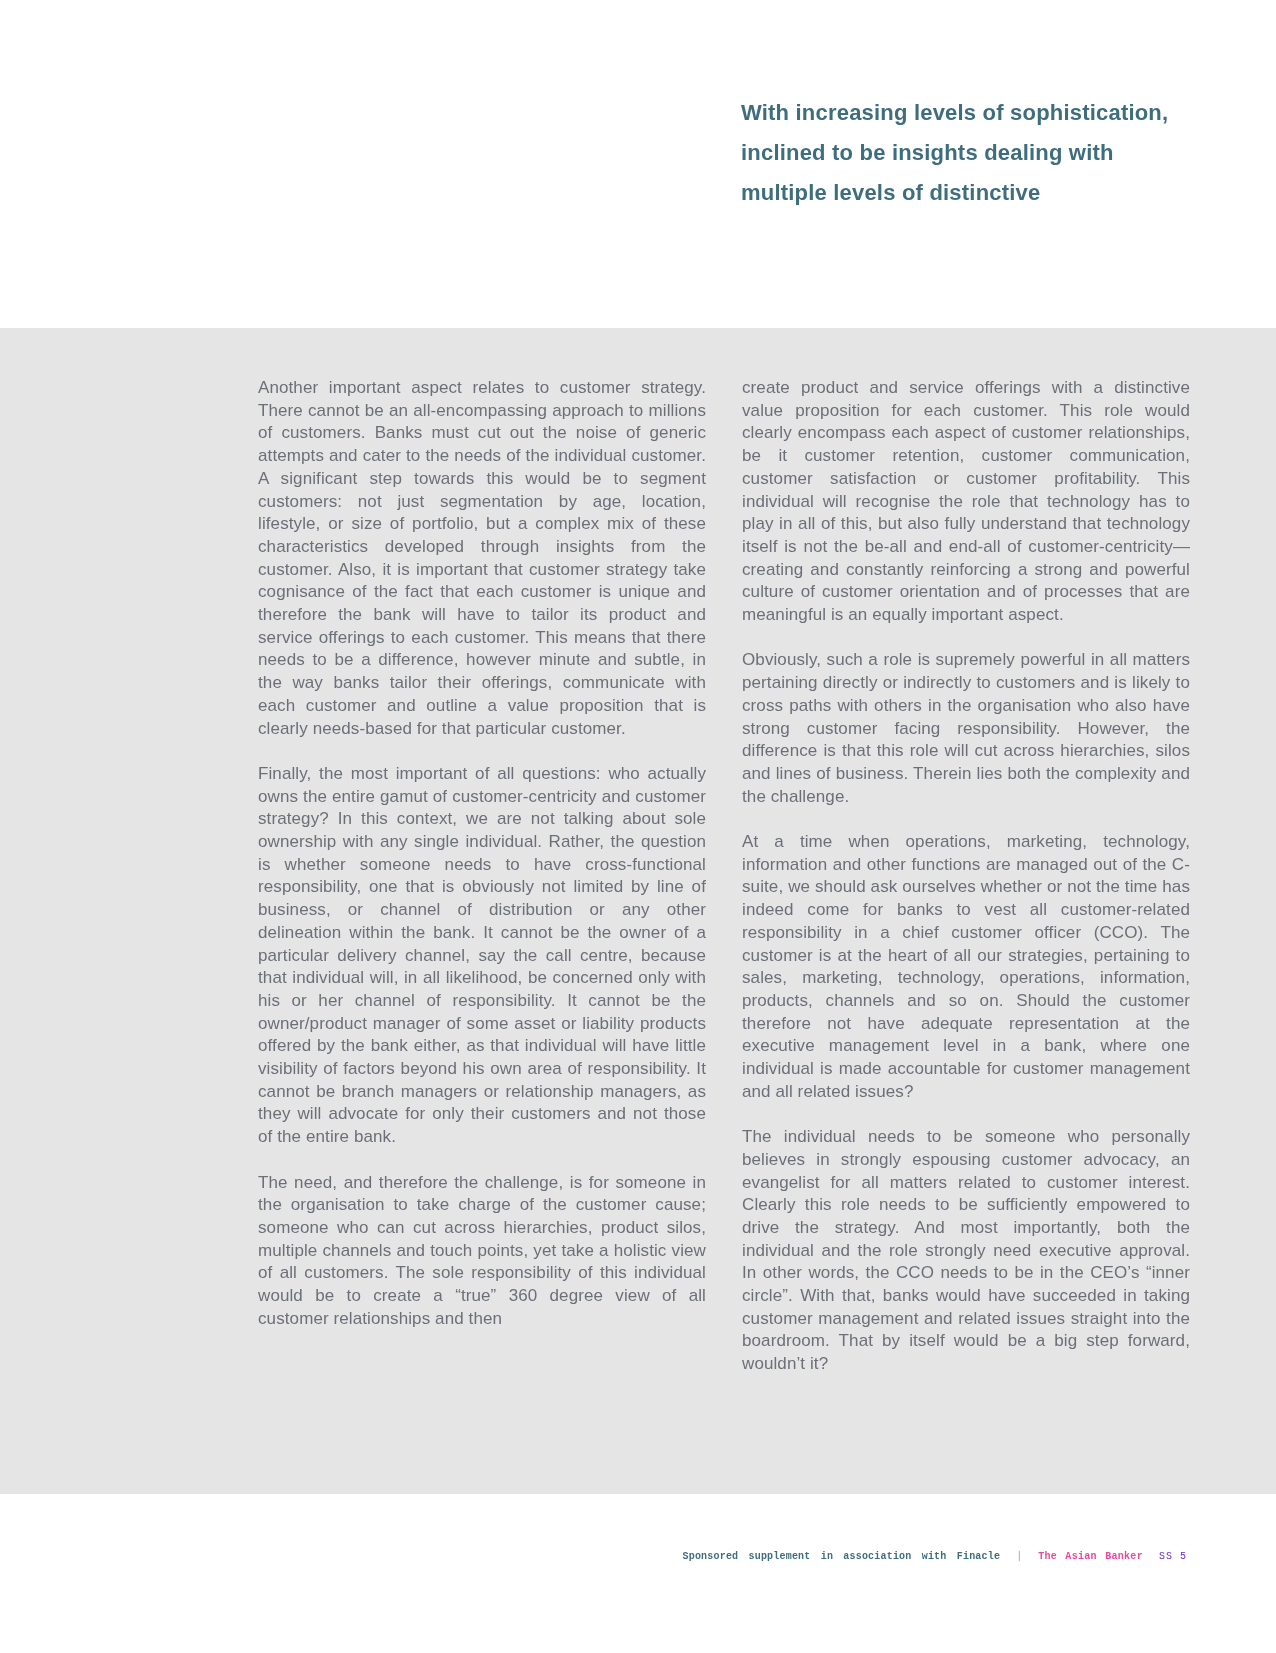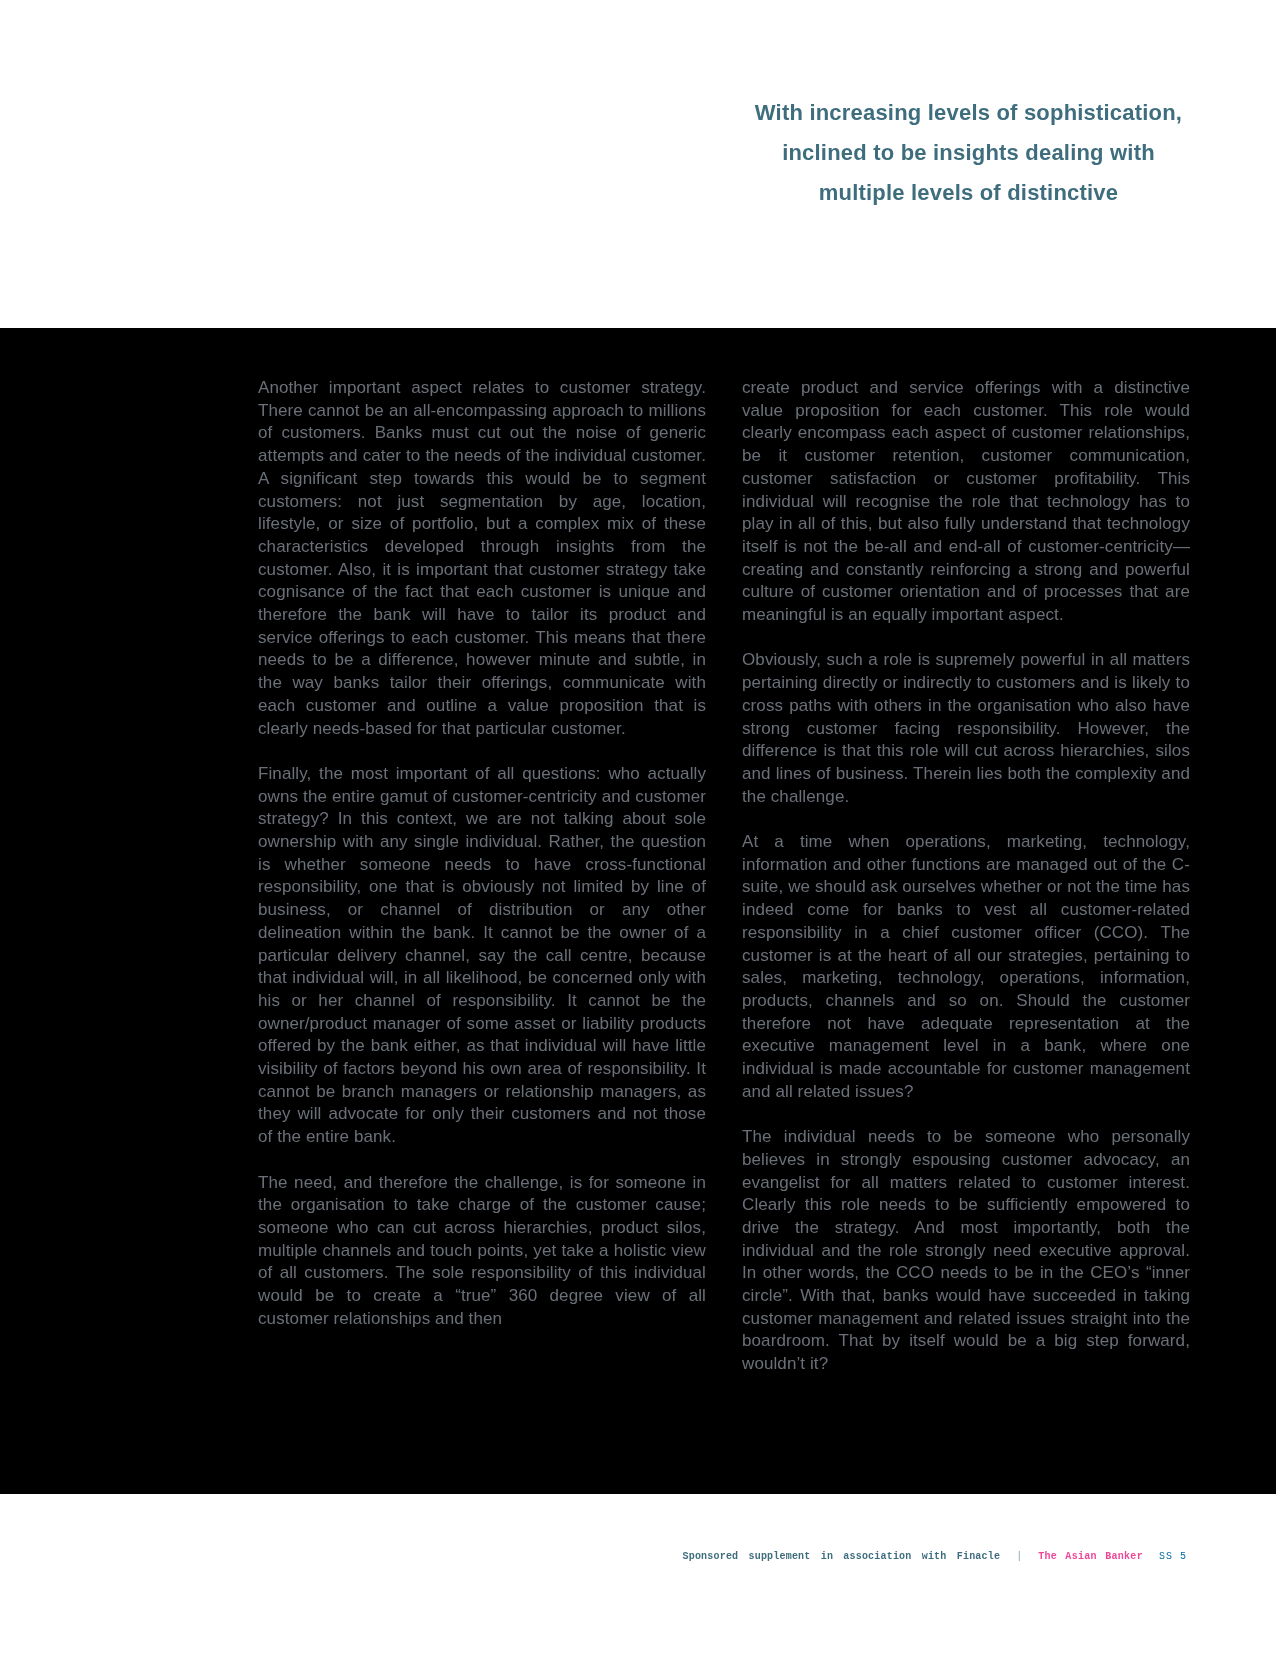--- a/index.html
+++ b/index.html
@@ -20,31 +20,30 @@
     width: 455px;
     color: #3e6d7e;
     font-size: 22px;
     font-weight: 700;
     letter-spacing: 0.2px;
   }
   .pull-quote .quote-line {
     line-height: 40px;
     height: 40px;
     white-space: nowrap;
-    text-align: center;
   }
 
   
   .content-panel {
     position: absolute;
     top: 328px;
     left: 0;
     width: 1276px;
     height: 1166px;
-    background: #000000;
+    background: #e5e5e5;
   }
 
   .columns {
     position: absolute;
     top: 49px;
     left: 258px;
     width: 932px;
     display: flex;
     gap: 36px;
   }
@@ -84,21 +83,21 @@
     font-weight: 400;
     padding: 0 16px;
   }
   .footer .publication {
     color: #ec4899;
     font-weight: 700;
     word-spacing: 2px;
     letter-spacing: 0.3px;
   }
   .footer .page-num {
-    color: #0369a1;
+    color: #6d28d9;
     font-weight: 400;
     margin-left: 16px;
     letter-spacing: 1px;
   }
 </style>
 </head>
 <body>
 
 <div class="pull-quote">
     <div class="quote-line">With increasing levels of sophistication,</div>

